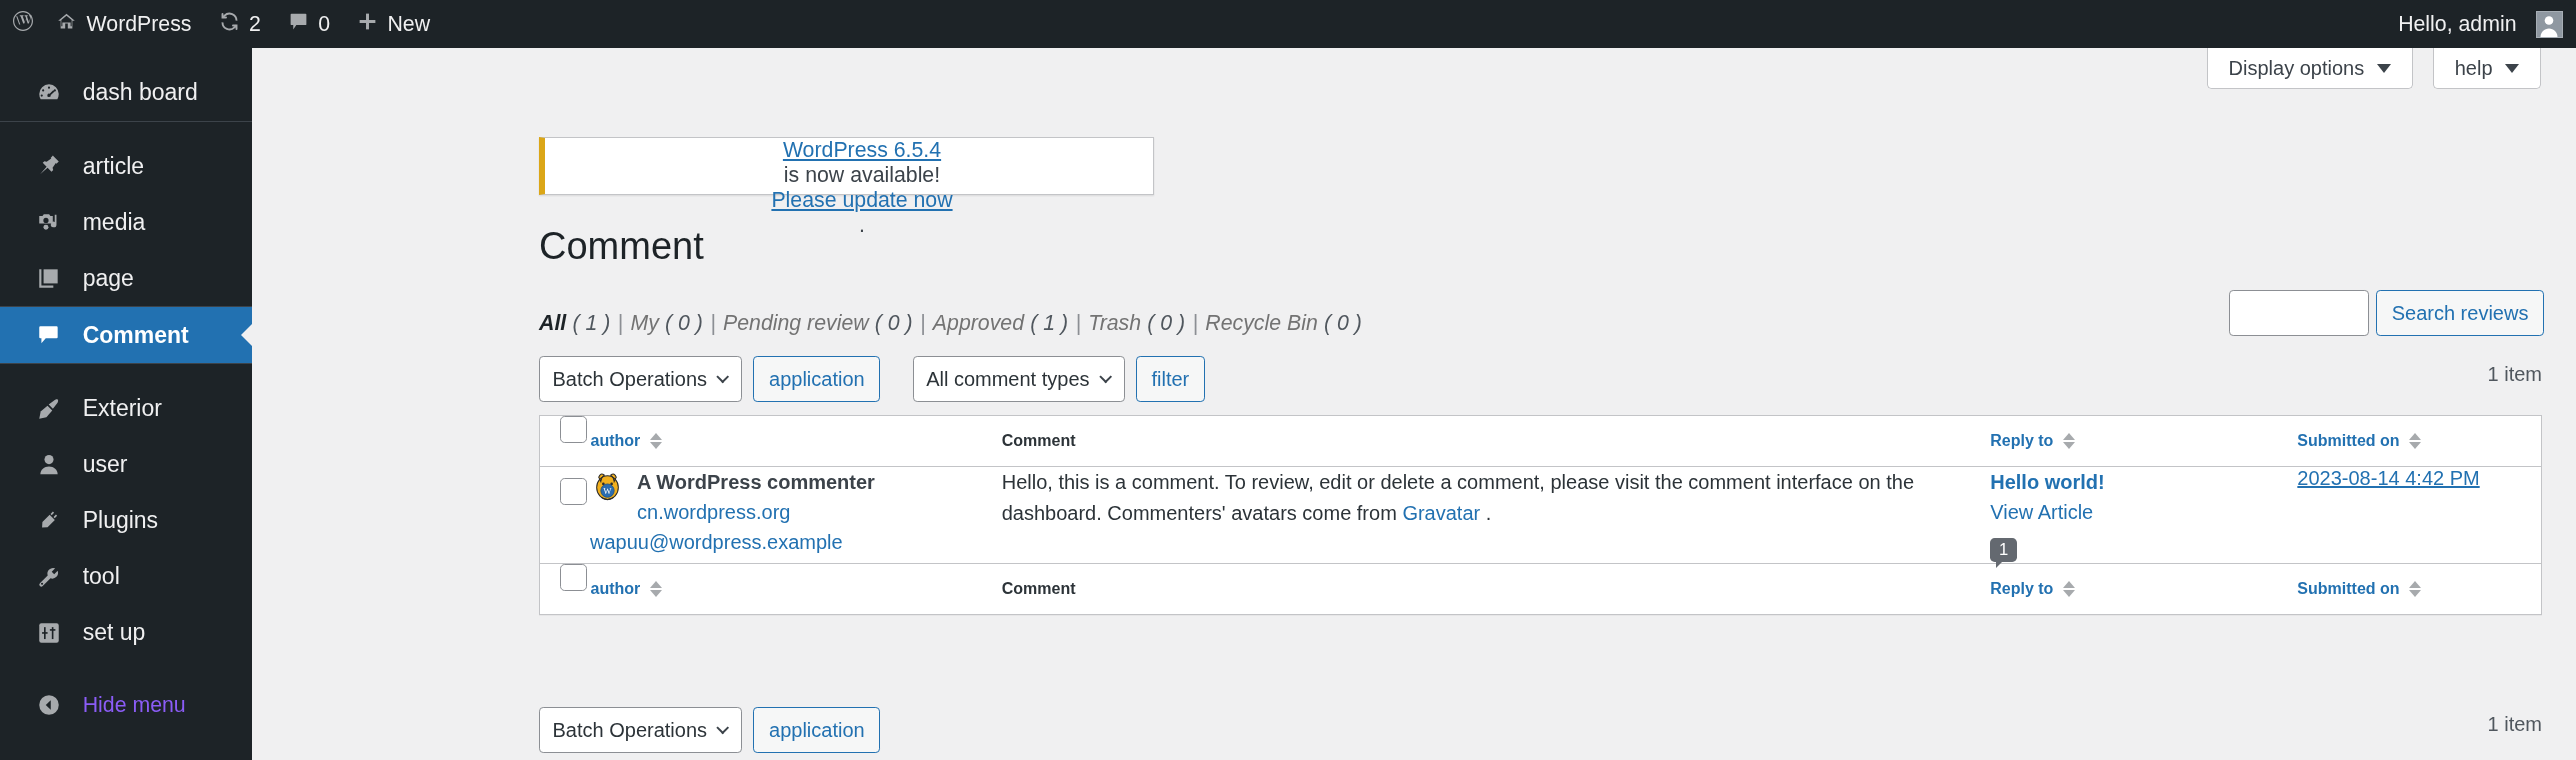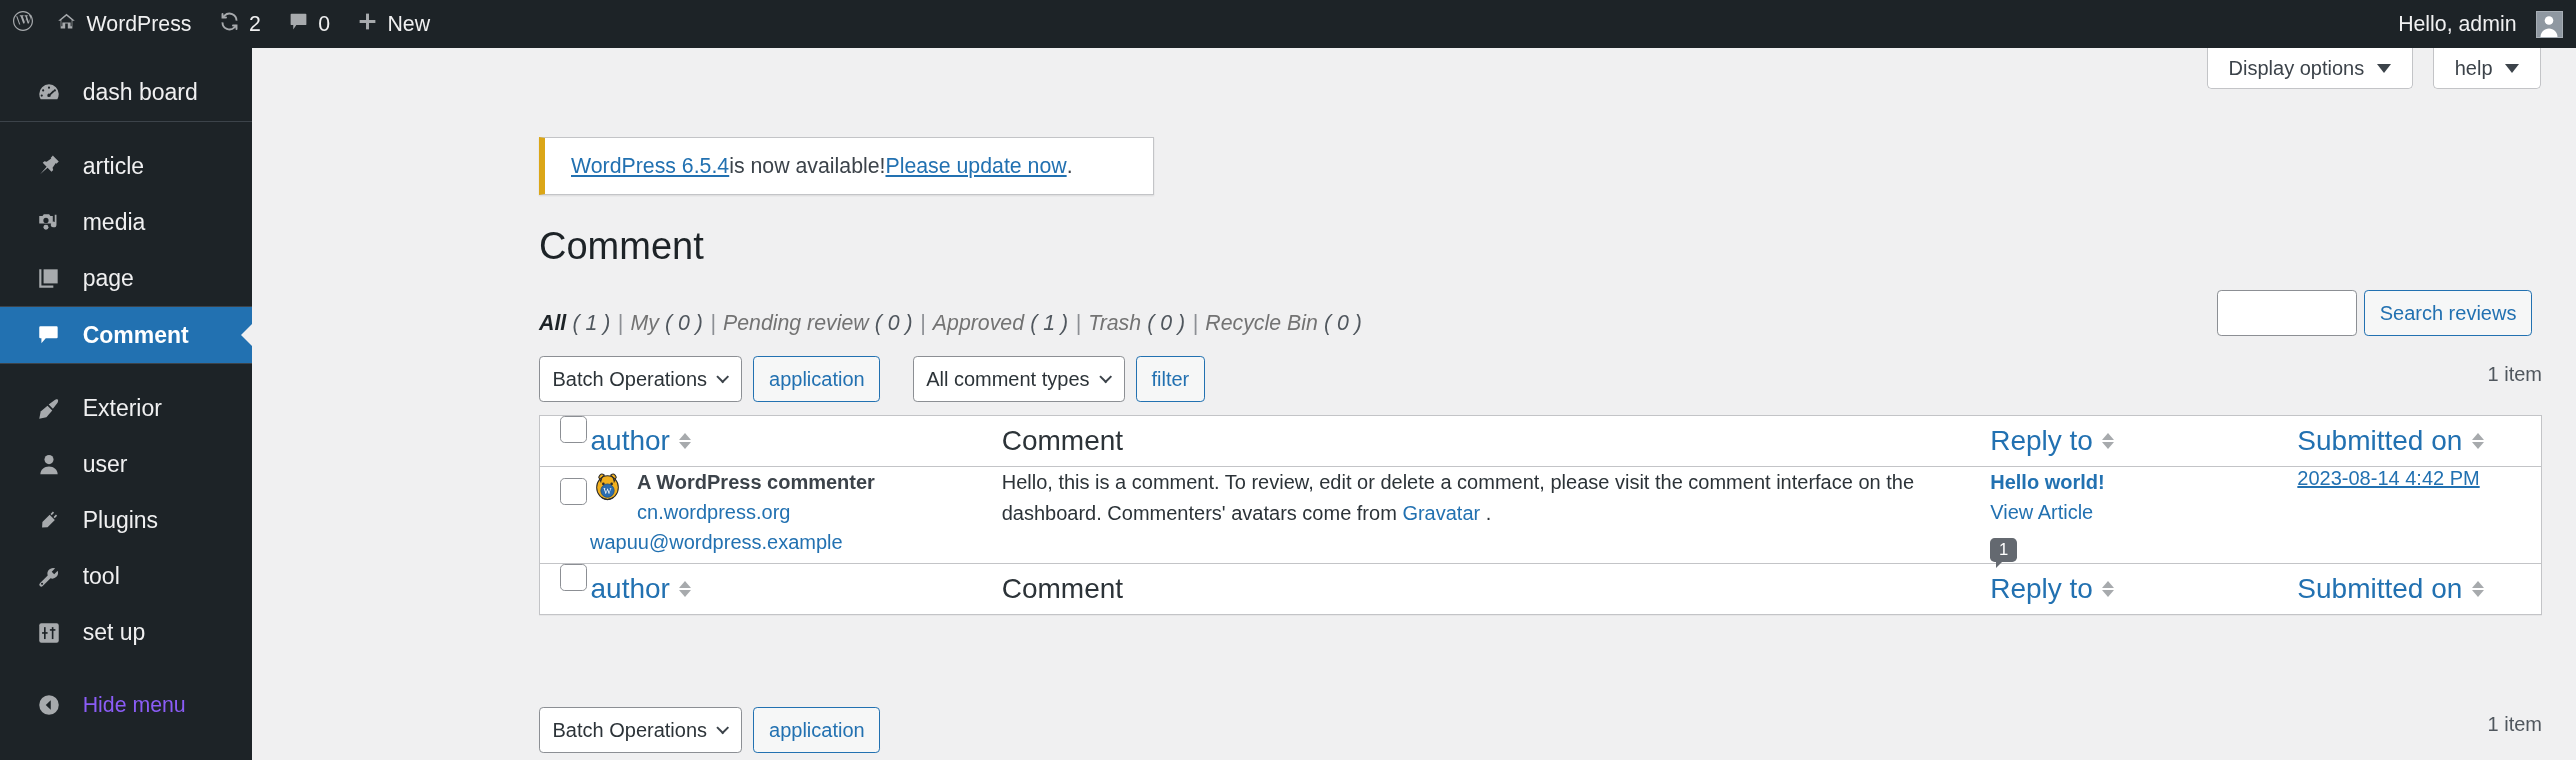--- a/index.html
+++ b/index.html
@@ -114,20 +114,21 @@
     position: absolute; left: 287px; top: 89px;
     width: 615px; height: 58px;
     background: #fff;
     border: 0.5px solid #c3c4c7;
     border-left: 6.2px solid #dba617;
     display: flex; align-items: center;
     padding-left: 26px;
     font-size: 21.3px; color: #3c434a;
     box-shadow: 0 1px 1.6px rgba(0,0,0,.10);
     white-space: nowrap;
+    flex-direction: column;
   }
   .nag a { color: #2271b1; text-decoration: underline; }
 
   h1.page-title {
     position: absolute; left: 287px; top: 179px;
     font-size: 38px; font-weight: normal; color: #1d2327;
     line-height: 1;
   }
 
   
@@ -136,21 +137,21 @@
     font-size: 21.3px; color: #50575e;
     display: flex; align-items: flex-end; white-space: nowrap; font-style: italic;
   }
   .subsub a { color: #737373; text-decoration: none; }
   .subsub .cur { color: #1d2327; font-weight: bold; }
   .subsub .count { color: #50575e; }
   .subsub .sep { color: #8c8f94; margin: 0 7.3px; }
 
   
   .search-wrap {
-    position: absolute; right: 44px; top: 242px;
+    position: absolute; right: 32px; top: 242px;
     display: flex; align-items: stretch; gap: 6.8px;
   }
   .search-input {
     width: 140px; height: 46px;
     border: 0.5px solid #8c8f94;
     border-radius: 4.2px;
     background: #fff;
     font-size: 20px; padding: 0 8.3px;
     font-family: "Liberation Sans", sans-serif;
     color: #2c3338;
@@ -214,22 +215,22 @@
   }
   table.wp-list th,
   table.wp-list td {
     text-align: left;
     vertical-align: top;
     padding: 0;
   }
   thead th, tfoot th {
     height: 50px;
     border-bottom: 0.5px solid #c3c4c7;
-    font-weight: normal;
-    font-size: 28px;
+    font-weight: bold;
+    font-size: 16px;
   }
   tfoot th { border-bottom: none; border-top: 0.5px solid #c3c4c7; }
   .col-cb { width: 51px; padding-left: 20px !important; }
   .col-author { width: 411px; }
   .col-comment { width: 988px; }
   .col-reply { width: 307px; }
   .col-date { width: 244px; }
 
   .th-inner {
     display: flex; align-items: center; gap: 7.3px;

